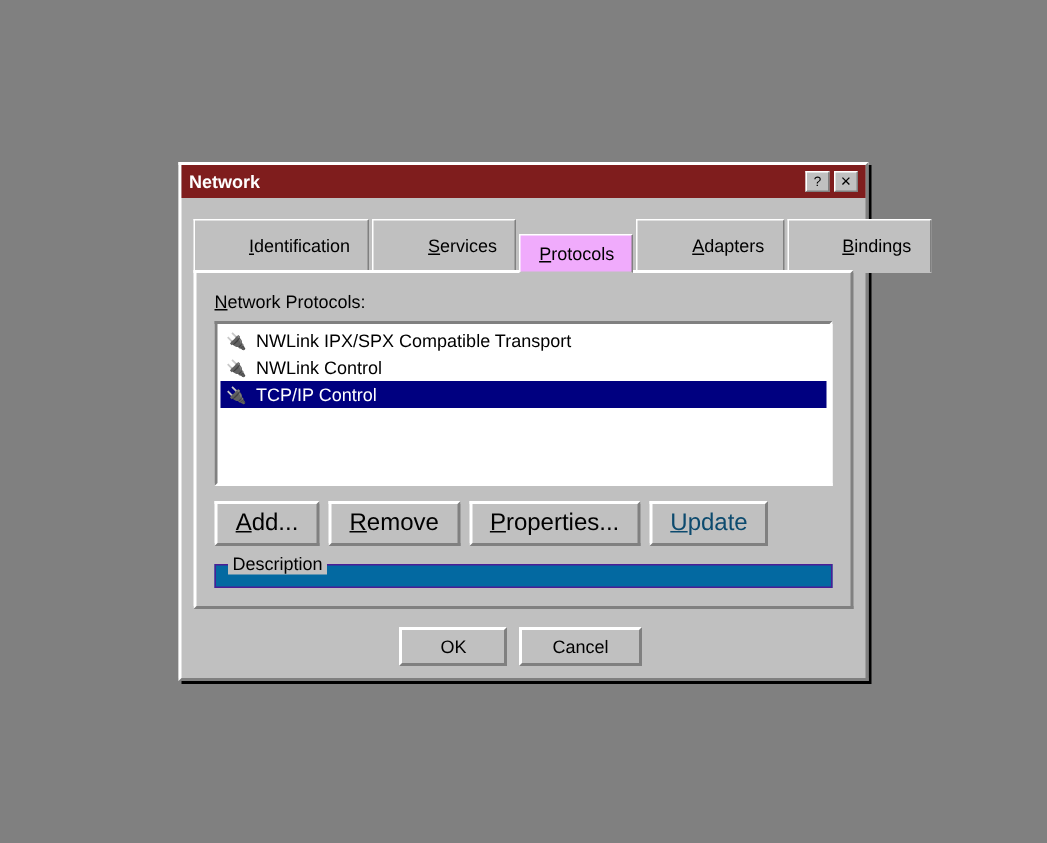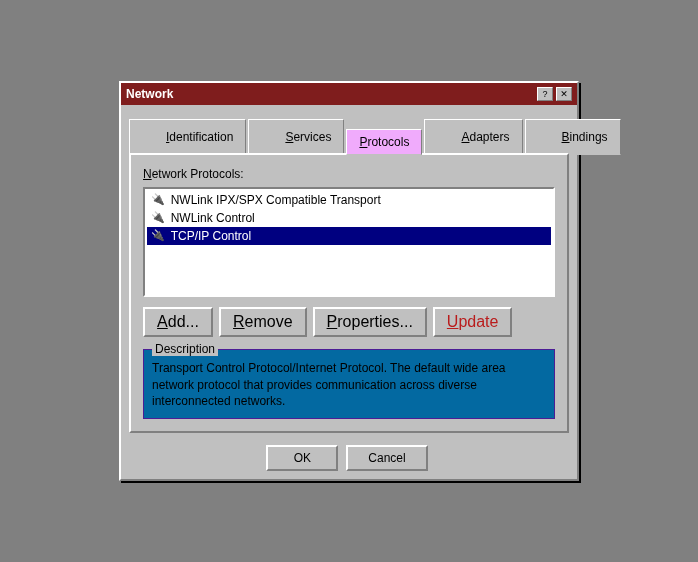--- a/index.html
+++ b/index.html
@@ -165,21 +165,21 @@
       background: #c0c0c0;
       border: 2px solid;
       border-color: #ffffff #808080 #808080 #ffffff;
       font-size: 16px;
       cursor: pointer;
       min-width: 70px;
       text-align: center;
     }
 
     .btn:disabled, .btn.disabled {
-      color: #b91c1c;
+      color: #0c4a6e;
       cursor: default;
     }
 
     .btn u {
       text-decoration: underline;
     }
 
     
     .description-group {
       border: 1px solid #4c1d95;
@@ -278,21 +278,20 @@
 
       <div class="buttons-row">
         <button class="btn"><u>A</u>dd...</button>
         <button class="btn"><u>R</u>emove</button>
         <button class="btn"><u>P</u>roperties...</button>
         <button class="btn disabled" disabled=""><u>U</u>pdate</button>
       </div>
 
       <div class="description-group">
         <span class="description-legend">Description</span>
-        <p class="description-text">Transport Control Protocol/Internet Protocol. The default wide area network protocol that provides communication across diverse interconnected networks.</p>
       </div>
     </div>
 
     <div class="dialog-buttons">
       <button class="dialog-btn">OK</button>
       <button class="dialog-btn">Cancel</button>
     </div>
   </div>
 </div>
 

